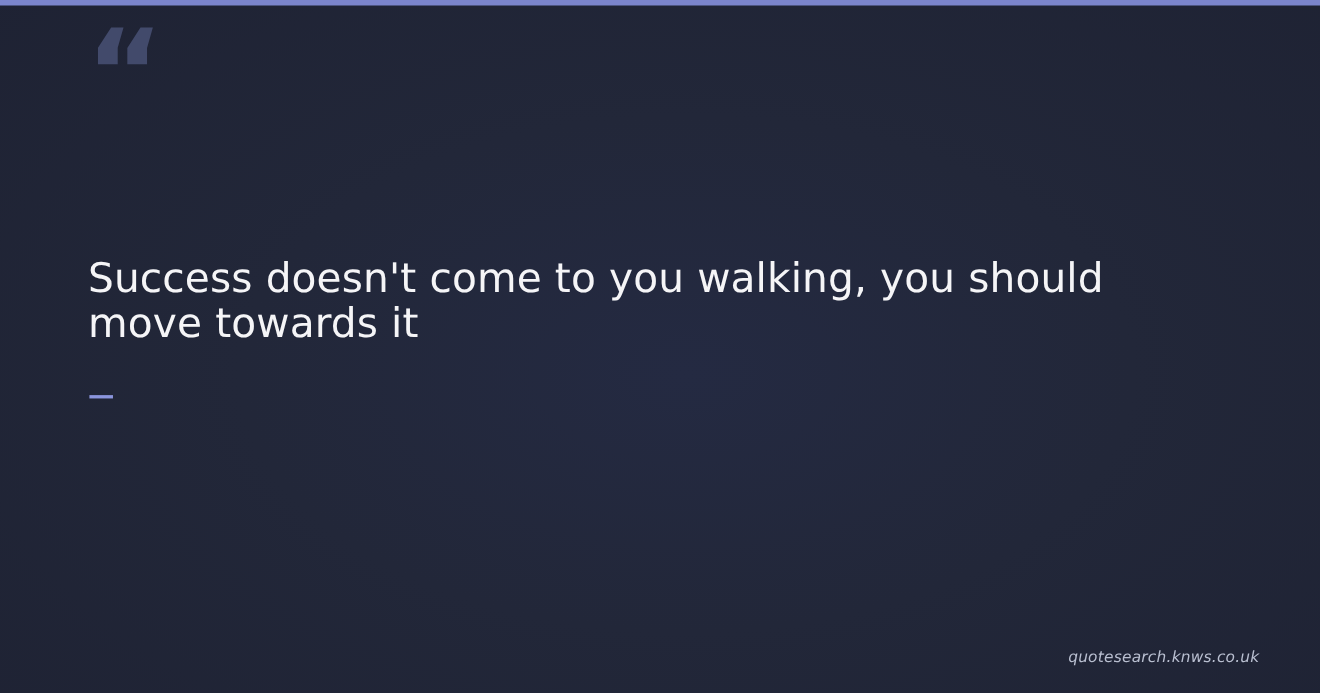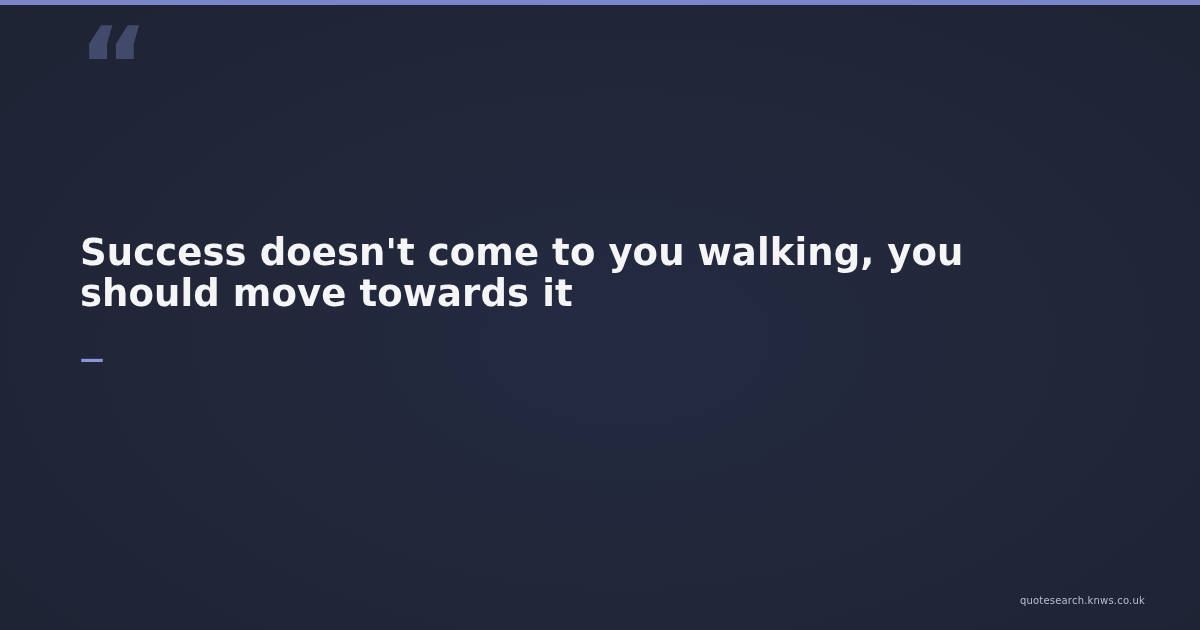--- a/index.html
+++ b/index.html
@@ -54,21 +54,21 @@
   #content {
     position: absolute;
     left: 80px;
     top: 232px;
     width: 1040px;
   }
 
   #quote-text {
     font-size: 37px;
     line-height: 1.12;
-    font-weight: 700;
+    font-weight: 400;
     color: #f5f5f7;
     letter-spacing: 0.1px;
     max-width: 935px;
   }
 
   #attribution {
     margin-top: 30px;
     font-size: 24px;
     font-weight: 700;
     color: #8b95dd;
@@ -81,24 +81,25 @@
   #attribution-dash {
     color: #8b95dd;
     font-weight: 700;
   }
 
   
   #watermark {
     position: absolute;
     right: 55px;
     bottom: 24px;
-    font-size: 10px;
+    font-size: 14px;
     font-weight: 400;
     color: #b9bfd0;
     letter-spacing: 0.2px;
+    font-style: italic;
   }
 </style>
 </head>
 <body>
 
 <div id="quote-card">
 
   <div id="accent-bar"></div>
 
   <div id="quote-mark">“</div>

